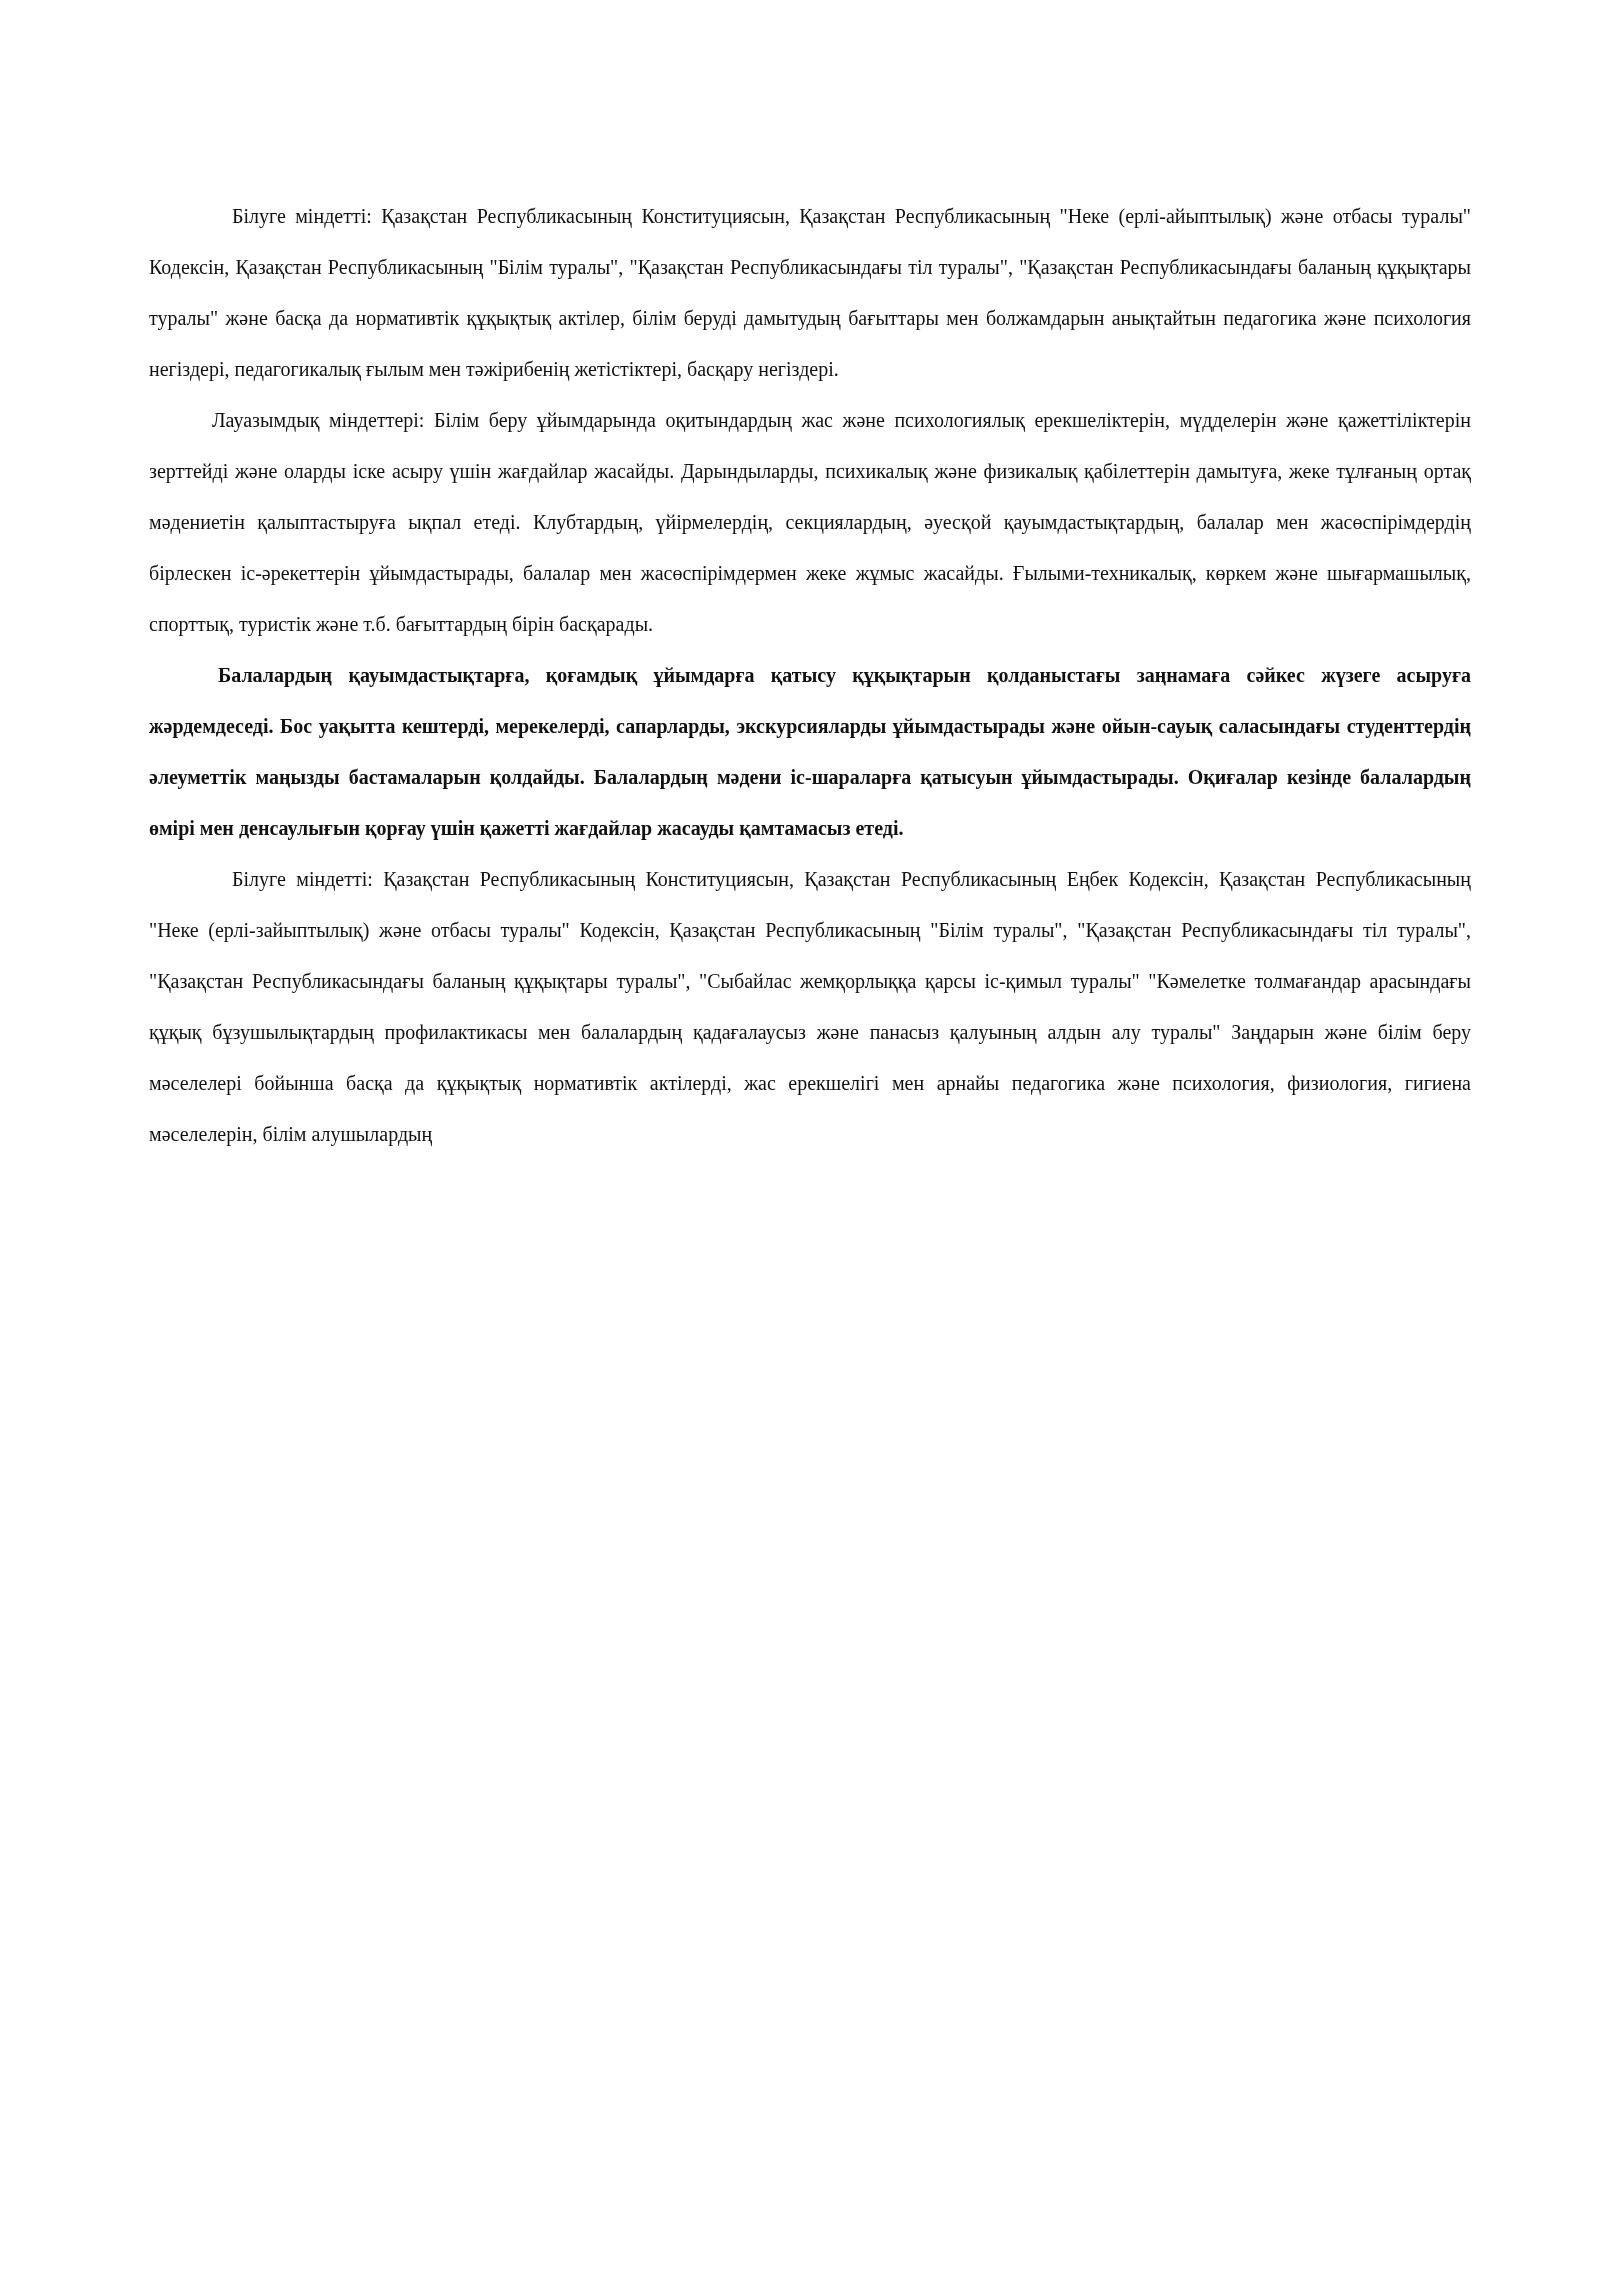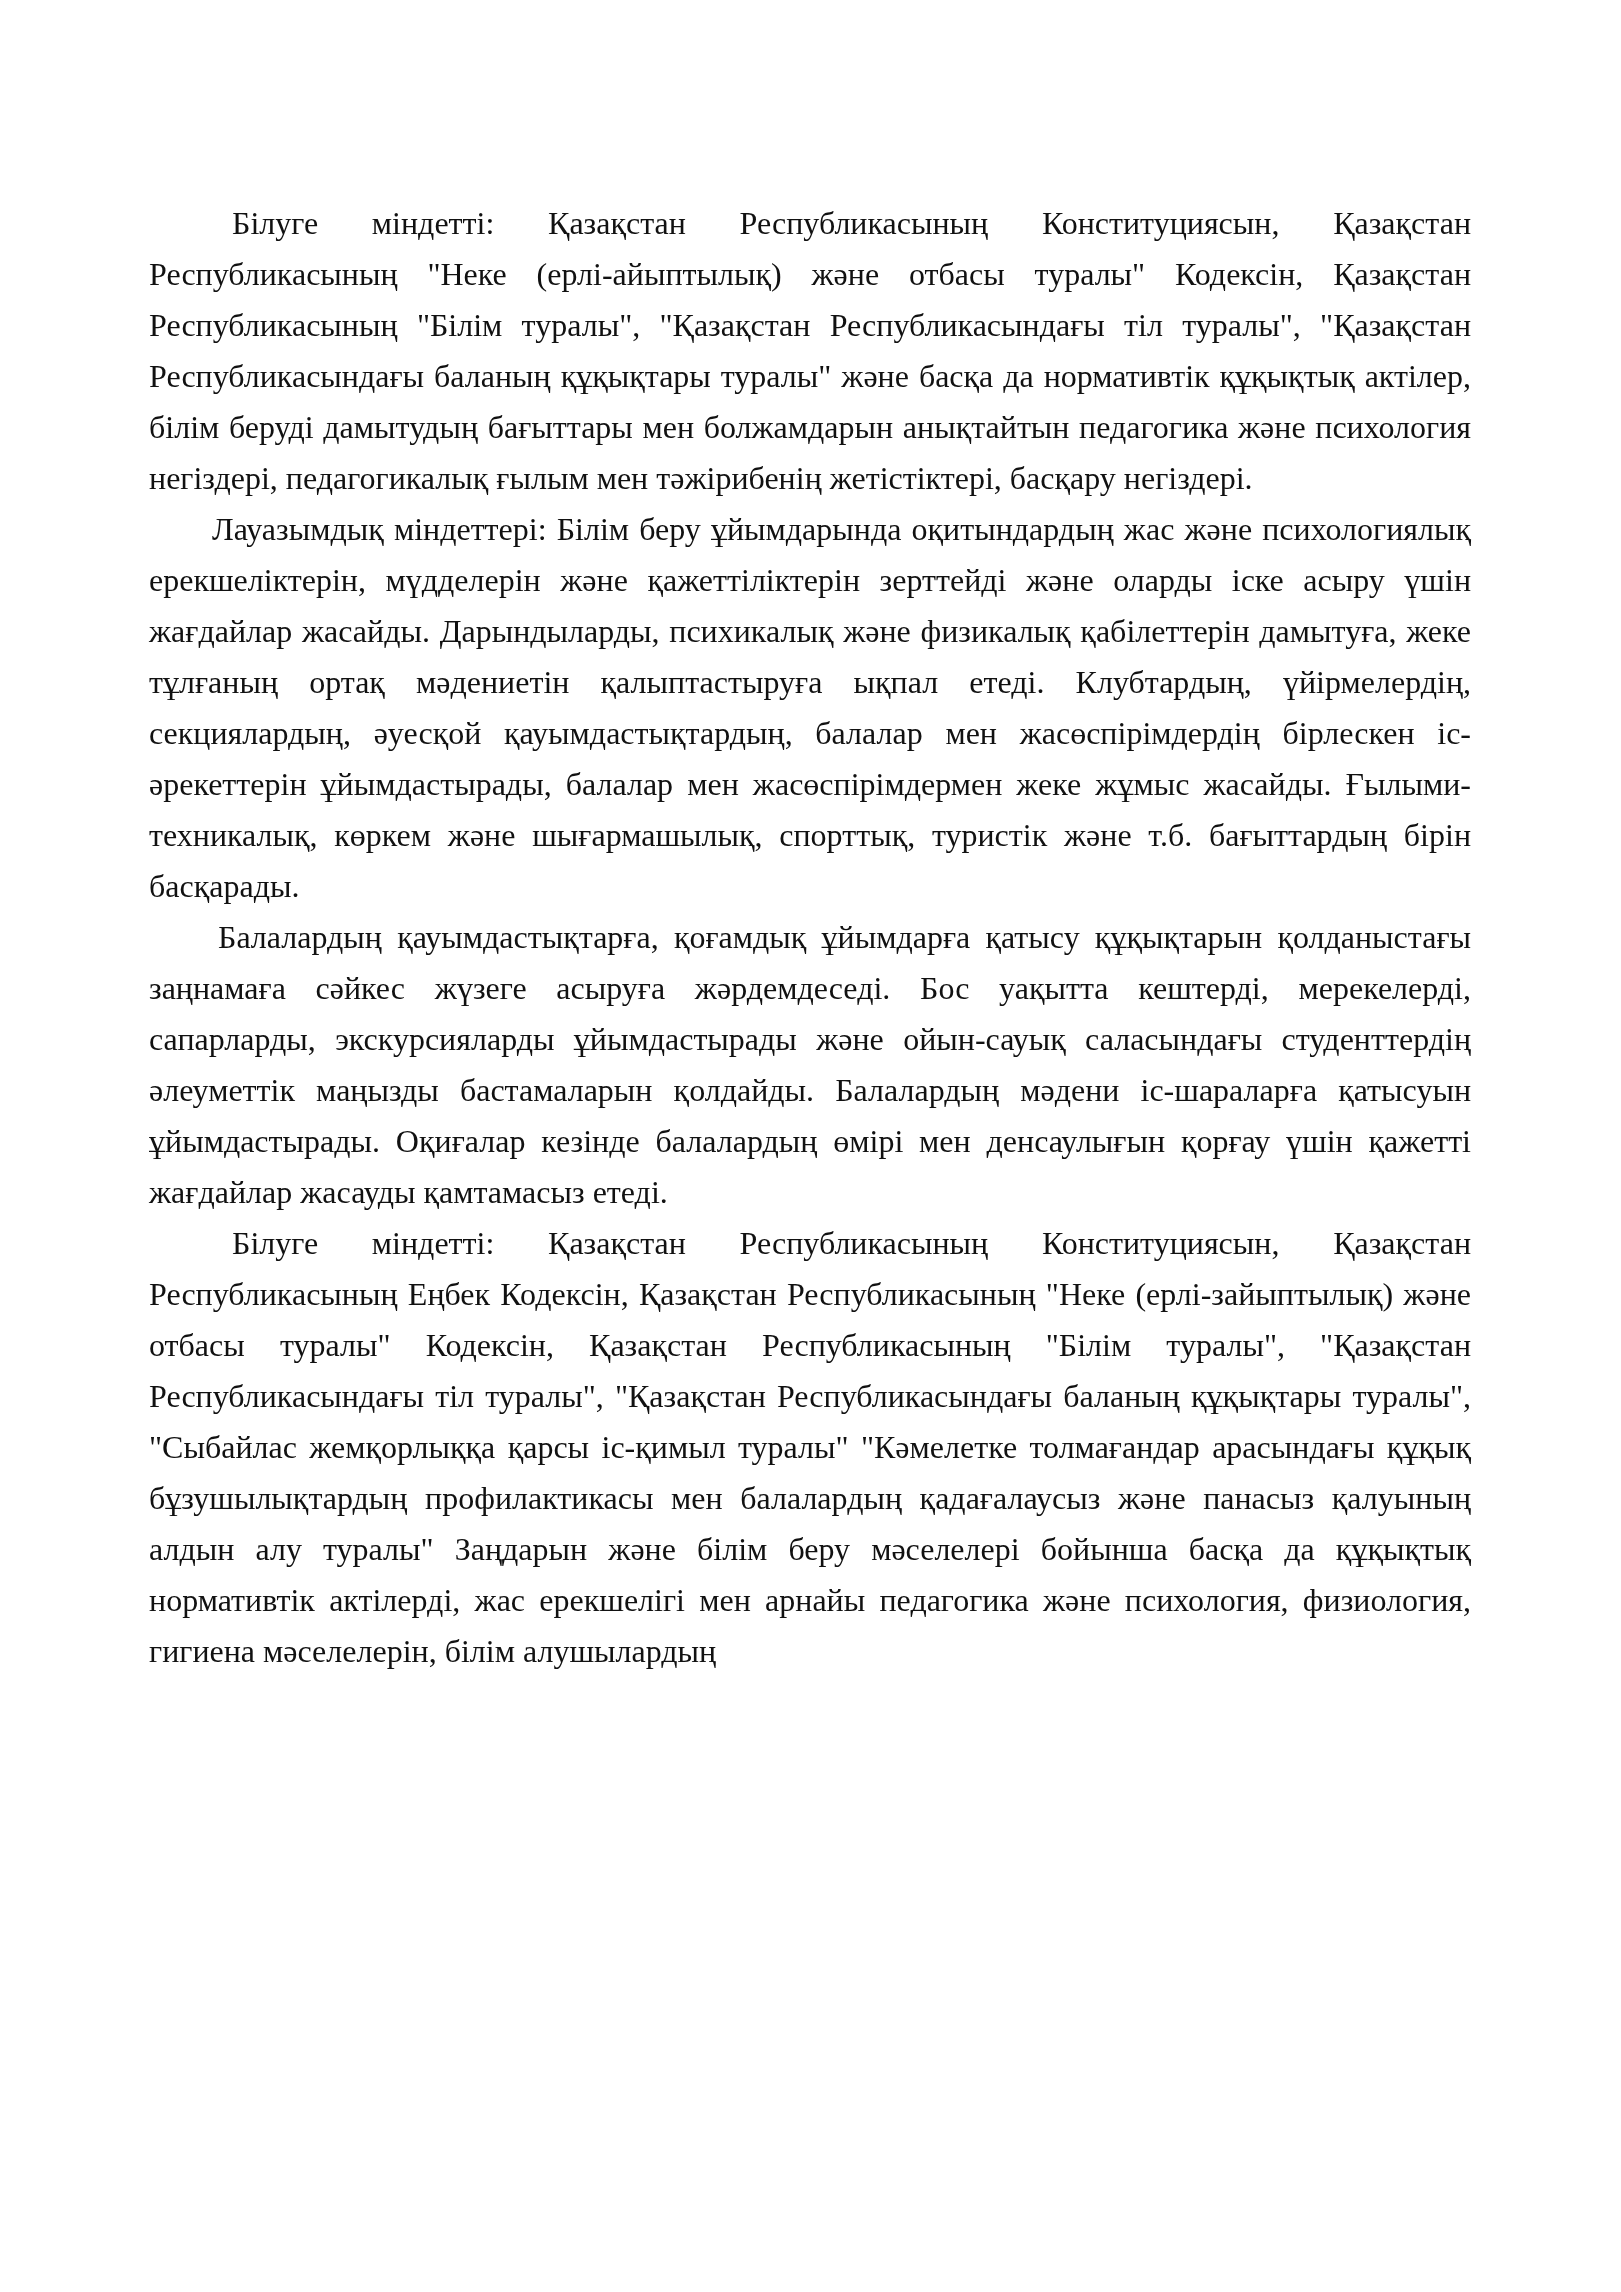--- a/index.html
+++ b/index.html
@@ -1,34 +1,34 @@
 <!DOCTYPE html>
 <html><head>
   <meta charset="utf-8">
   <style>
     html, body { margin: 0; padding: 0; background: #ffffff; }
     body { width: 1621px; height: 2293px; position: relative; overflow: hidden; }
     .page {
       position: absolute;
       left: 149px;
-      top: 198px;
+      top: 191px;
       width: 1322px;
       font-family: "Liberation Serif", "DejaVu Serif", serif;
-      font-size: 32px;
+      font-size: 20px;
       line-height: 51px;
       color: #111111;
       text-align: justify;
       text-align-last: left;
     }
     .page p { margin: 0; padding: 0; hyphens: none; }
     .ind-a { text-indent: 83px; }
     .ind-b { text-indent: 86px; }
     .ind-c { text-indent: 78px; }
     .ind-d { text-indent: 63px; }
-    .ind-e { text-indent: 69px; }
+    .ind-e { text-indent: 69px; font-weight: bold; }
   </style>
 </head>
 <body>
 
 <div class="page">
   <p class="ind-a">Білуге міндетті: Қазақстан Республикасының Конституциясын, Қазақстан Республикасының "Неке (ерлі-айыптылық) және отбасы туралы" Кодексін, Қазақстан Республикасының "Білім туралы", "Қазақстан Республикасындағы тіл туралы", "Қазақстан Республикасындағы баланың құқықтары туралы" және басқа да нормативтік құқықтық актілер, білім беруді дамытудың бағыттары мен болжамдарын анықтайтын педагогика және психология негіздері, педагогикалық ғылым мен тәжірибенің жетістіктері, басқару негіздері.</p>
   <p class="ind-d">Лауазымдық міндеттері: Білім беру ұйымдарында оқитындардың жас және психологиялық ерекшеліктерін, мүдделерін және қажеттіліктерін зерттейді және оларды іске асыру үшін жағдайлар жасайды. Дарындыларды, психикалық және физикалық қабілеттерін дамытуға, жеке тұлғаның ортақ мәдениетін қалыптастыруға ықпал етеді. Клубтардың, үйірмелердің, секциялардың, әуесқой қауымдастықтардың, балалар мен жасөспірімдердің бірлескен іс-әрекеттерін ұйымдастырады, балалар мен жасөспірімдермен жеке жұмыс жасайды. Ғылыми-техникалық, көркем және шығармашылық, спорттық, туристік және т.б. бағыттардың бірін басқарады.</p>
   <p class="ind-e">Балалардың қауымдастықтарға, қоғамдық ұйымдарға қатысу құқықтарын қолданыстағы заңнамаға сәйкес жүзеге асыруға жәрдемдеседі. Бос уақытта кештерді, мерекелерді, сапарларды, экскурсияларды ұйымдастырады және ойын-сауық саласындағы студенттердің әлеуметтік маңызды бастамаларын қолдайды. Балалардың мәдени іс-шараларға қатысуын ұйымдастырады. Оқиғалар кезінде балалардың өмірі мен денсаулығын қорғау үшін қажетті жағдайлар жасауды қамтамасыз етеді.</p>
   <p class="ind-a">Білуге міндетті: Қазақстан Республикасының Конституциясын, Қазақстан Республикасының Еңбек Кодексін, Қазақстан Республикасының "Неке (ерлі-зайыптылық) және отбасы туралы" Кодексін, Қазақстан Республикасының "Білім туралы", "Қазақстан Республикасындағы тіл туралы", "Қазақстан Республикасындағы баланың құқықтары туралы", "Сыбайлас жемқорлыққа қарсы іс-қимыл туралы" "Кәмелетке толмағандар арасындағы құқық бұзушылықтардың профилактикасы мен балалардың қадағалаусыз және панасыз қалуының алдын алу туралы" Заңдарын және білім беру мәселелері бойынша басқа да құқықтық нормативтік актілерді, жас ерекшелігі мен арнайы педагогика және психология, физиология, гигиена мәселелерін, білім алушылардың</p>
 </div>

